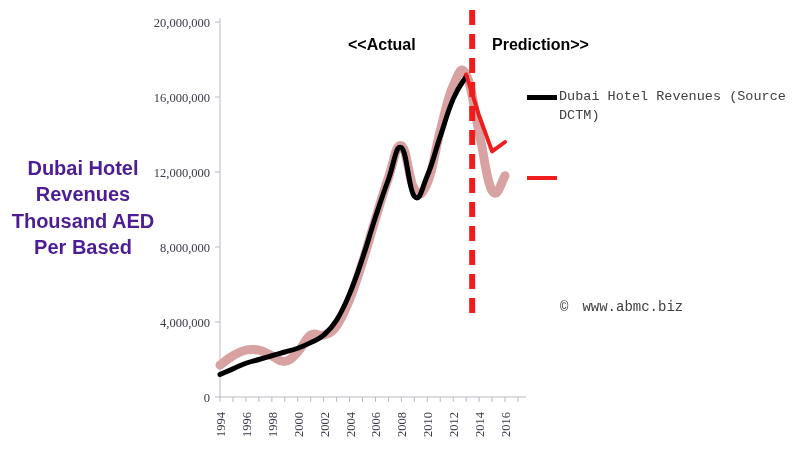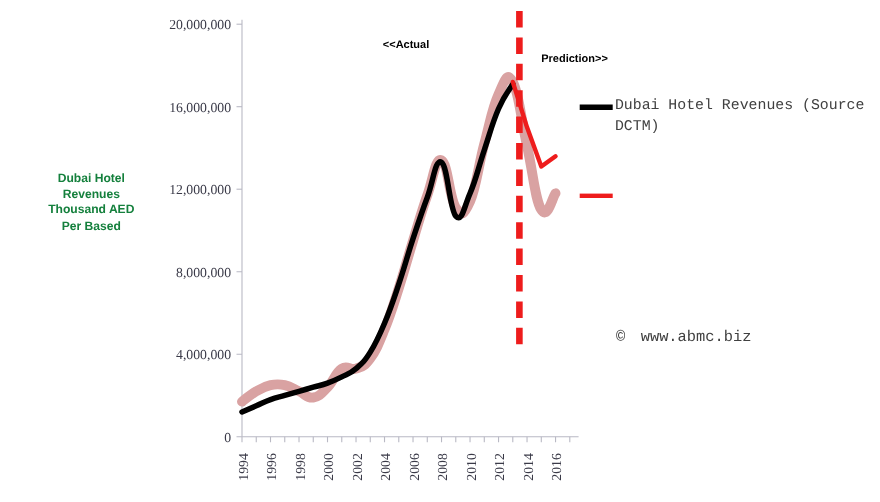--- a/index.html
+++ b/index.html
@@ -32,35 +32,35 @@
     font-size: 12.5px;
     fill: #3a3a48;
   }
   .axis-title {
     position: absolute;
     left: 8px;
     top: 155px;
     width: 150px;
     text-align: center;
     font-family: "Liberation Sans", sans-serif;
-    font-size: 11px;
+    font-size: 20px;
     font-weight: bold;
     line-height: 1.32;
-    color: #15803d;
+    color: #4c1d95;
   }
   .ann {
     position: absolute;
     font-family: "Liberation Sans", sans-serif;
-    font-size: 10px;
+    font-size: 16px;
     font-weight: bold;
     color: #000000;
     white-space: nowrap;
   }
   #ann-actual { left: 348px; top: 36px; }
-  #ann-prediction { left: 492px; top: 48px; }
+  #ann-prediction { left: 492px; top: 36px; }
   .legend {
     position: absolute;
     left: 527px;
     top: 88px;
     width: 268px;
   }
   .legend-row {
     display: flex;
     align-items: flex-start;
     margin-bottom: 2px;

